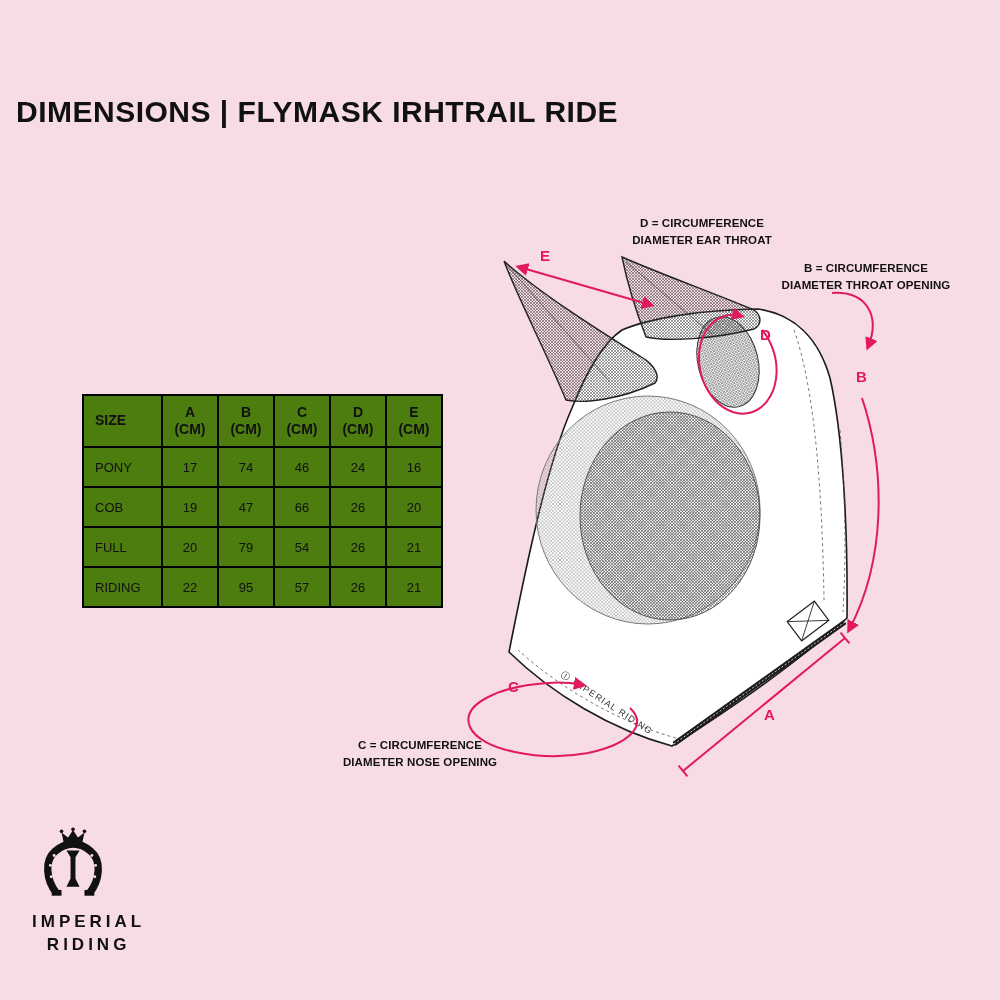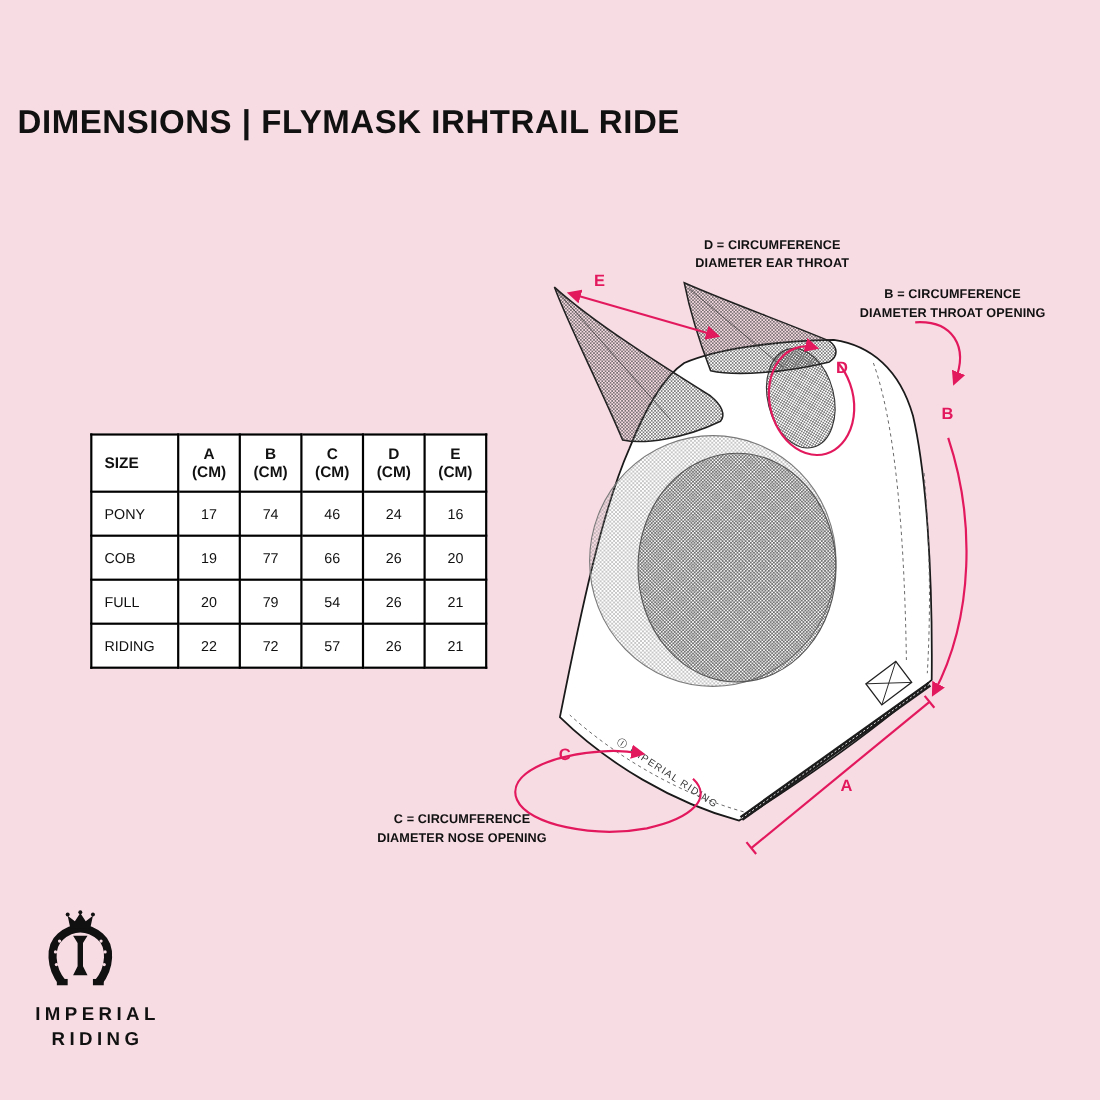--- a/index.html
+++ b/index.html
@@ -12,21 +12,21 @@
 
   .title{
     position:absolute;top:95px;left:16px;width:100%;
     font-size:30px;font-weight:bold;
     letter-spacing:0.5px;margin:0;color:#111;
   }
 
   
   .size-table{
     position:absolute;left:82px;top:394px;
-    border-collapse:collapse;background:#ffffff;table-layout:fixed;
+    border-collapse:collapse;background:#4d7c0f;table-layout:fixed;
   }
   .size-table th,.size-table td{
     border:2px solid #000;text-align:center;vertical-align:middle;padding:0;
   }
   .size-table th{font-size:14px;font-weight:bold;height:50px;line-height:1.25;}
   .size-table td{font-size:13px;height:38px;font-weight:normal;}
   .col-size{width:66px;}
   .col-dim{width:54px;}
   .first{text-align:left !important;padding-left:11px !important;}
 
@@ -80,37 +80,37 @@
         <td class="first">PONY</td>
         <td>17</td>
         <td>74</td>
         <td>46</td>
         <td>24</td>
         <td>16</td>
       </tr>
       <tr>
         <td class="first">COB</td>
         <td>19</td>
-        <td>77</td>
+        <td>47</td>
         <td>66</td>
         <td>26</td>
         <td>20</td>
       </tr>
       <tr>
         <td class="first">FULL</td>
         <td>20</td>
         <td>79</td>
         <td>54</td>
         <td>26</td>
         <td>21</td>
       </tr>
       <tr>
         <td class="first">RIDING</td>
         <td>22</td>
-        <td>72</td>
+        <td>95</td>
         <td>57</td>
         <td>26</td>
         <td>21</td>
       </tr>
     </tbody>
   </table>
 
   <svg class="diagram" viewBox="430 185 500 610" xmlns="http://www.w3.org/2000/svg">
     <defs>
       <pattern id="meshDark" width="3" height="3" patternUnits="userSpaceOnUse">

